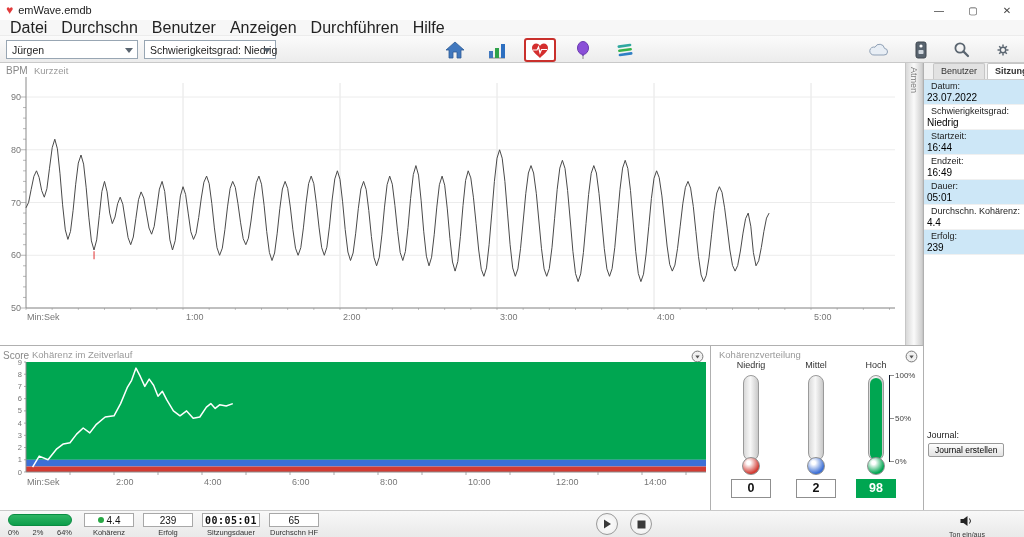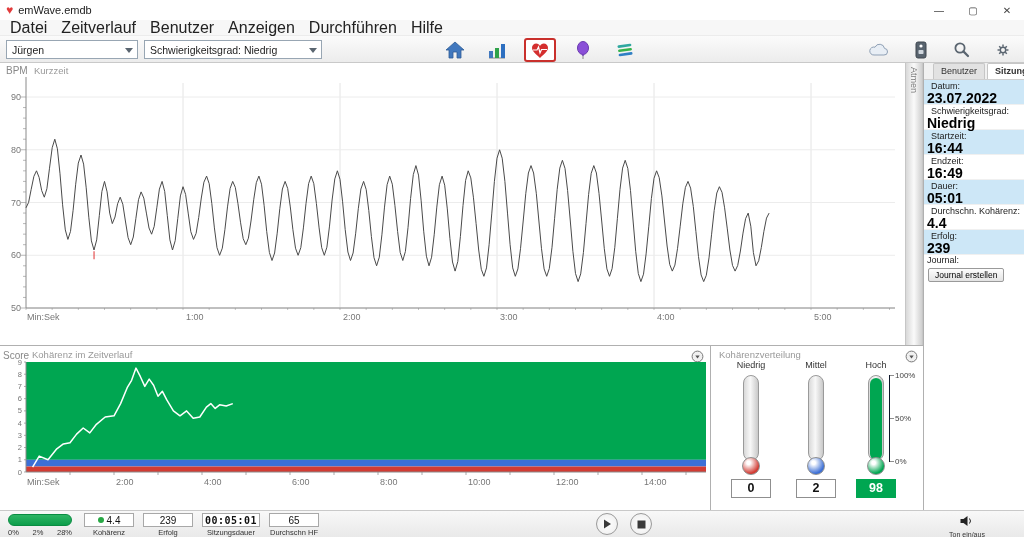--- a/index.html
+++ b/index.html
@@ -52,22 +52,22 @@
   .dist-axis i{position:absolute;left:0;width:4px;border-top:1px solid #8f8f8f}
 
   
   .sidebar{position:absolute;top:63px;left:923px;width:101px;height:447px;background:#fff;border-left:1px solid #b0b0b0}
   .tabs{display:flex;padding-left:9px;gap:2px;height:17px;background:#f1f1f1;border-bottom:1px solid #cfcfcf;align-items:flex-end}
   .tab{padding:0 7px;font-size:9px;line-height:15px;background:#e2e2e2;border:1px solid #c6c6c6;border-bottom:none;border-radius:2px 2px 0 0;color:#333}
   .tab.active{background:#fff;font-weight:bold}
   .pair{border-bottom:1px solid #f0f0f0}
   .pair.blue{background:#cde7f7}
   .flab{height:12px;line-height:12px;padding:0 7px;font-size:9px;color:#222;white-space:nowrap;overflow:hidden}
-  .fval{height:12px;line-height:12px;padding:0 3px;font-size:14px;font-weight:bold;color:#000}
-  .journal-label{padding:0 3px;font-size:9px}
+  .fval{height:12px;line-height:12px;padding:0 3px;font-size:10px;font-weight:normal;color:#000}
+  .journal-label{margin-top:175px;padding:0 3px;font-size:9px}
   .journal-btn{display:block;margin:3px 0 0 4px;font-size:8.5px;padding:1px 6px;background:linear-gradient(#fdfdfd,#e3e3e3);border:1px solid #9a9a9a;border-radius:2px;font-family:"Liberation Sans",sans-serif}
 
   
   .statusbar{position:absolute;top:510px;left:0;width:1024px;height:27px;background:linear-gradient(#f8f8f8,#e9e9e9);border-top:1px solid #c9c9c9}
   .progress{position:absolute;left:8px;top:3px;width:64px;height:12px;border:1px solid #0a8c42;border-radius:6px;background:linear-gradient(#2eb565,#0d9e4b)}
   .progress-labels{position:absolute;left:8px;top:17px;width:64px;display:flex;justify-content:space-between;font-size:7.5px;color:#333}
   .stats{position:absolute;left:84px;top:2px;display:flex;gap:9px}
   .stat{width:50px;text-align:center}
   .stat.wide{width:58px}
   .stat-box{height:14px;border:1px solid #a8a8a8;background:#fff;font-size:10px;display:flex;align-items:center;justify-content:center;gap:3px;color:#111}
@@ -89,33 +89,33 @@
     <span class="title-text">emWave.emdb</span>
     <div class="win-controls">
       <div class="win-btn">—</div>
       <div class="win-btn">▢</div>
       <div class="win-btn">✕</div>
     </div>
   </div>
 
   <div class="menubar" id="menubar">
       <span class="menu-item">Datei</span>
-      <span class="menu-item">Zeitverlauf</span>
+      <span class="menu-item">Durchschn</span>
       <span class="menu-item">Benutzer</span>
       <span class="menu-item">Anzeigen</span>
       <span class="menu-item">Durchführen</span>
       <span class="menu-item">Hilfe</span>
     </div>
 
   <div class="toolbar">
     <div class="combo" style="left:6px;width:132px">
       <span>Jürgen</span>
       <span class="combo-arrow"></span>
     </div>
-    <div class="combo" style="left:144px;width:178px">
+    <div class="combo" style="left:144px;width:132px">
       <span>Schwierigkeitsgrad: Niedrig</span>
       <span class="combo-arrow"></span>
     </div>
 
     <div class="view-icons">
       <div class="icon-btn">
         <svg width="22" height="20" viewBox="0 0 22 20">
           <path d="M11 2 L20 10 H17 V18 H13 V12 H9 V18 H5 V10 H2 Z" fill="#4178be" stroke="#2d5c94" stroke-width="0.8"></path>
         </svg>
       </div>
@@ -422,21 +422,21 @@
       </div>
     <div class="journal-label">Journal:</div>
     <button class="journal-btn">Journal erstellen</button>
   </div>
 
   <div class="statusbar">
     <div class="progress"></div>
     <div class="progress-labels" id="progress-labels">
         <span>0%</span>
         <span>2%</span>
-        <span>28%</span>
+        <span>64%</span>
       </div>
     <div class="stats" id="stats">
         <div class="stat">
           <div class="stat-box"><span class="dot"></span>4.4</div>
                  <div class="stat-label">Kohärenz</div>
         </div>
         <div class="stat">
           <div class="stat-box">239</div>
                  <div class="stat-label">Erfolg</div>
         </div>

